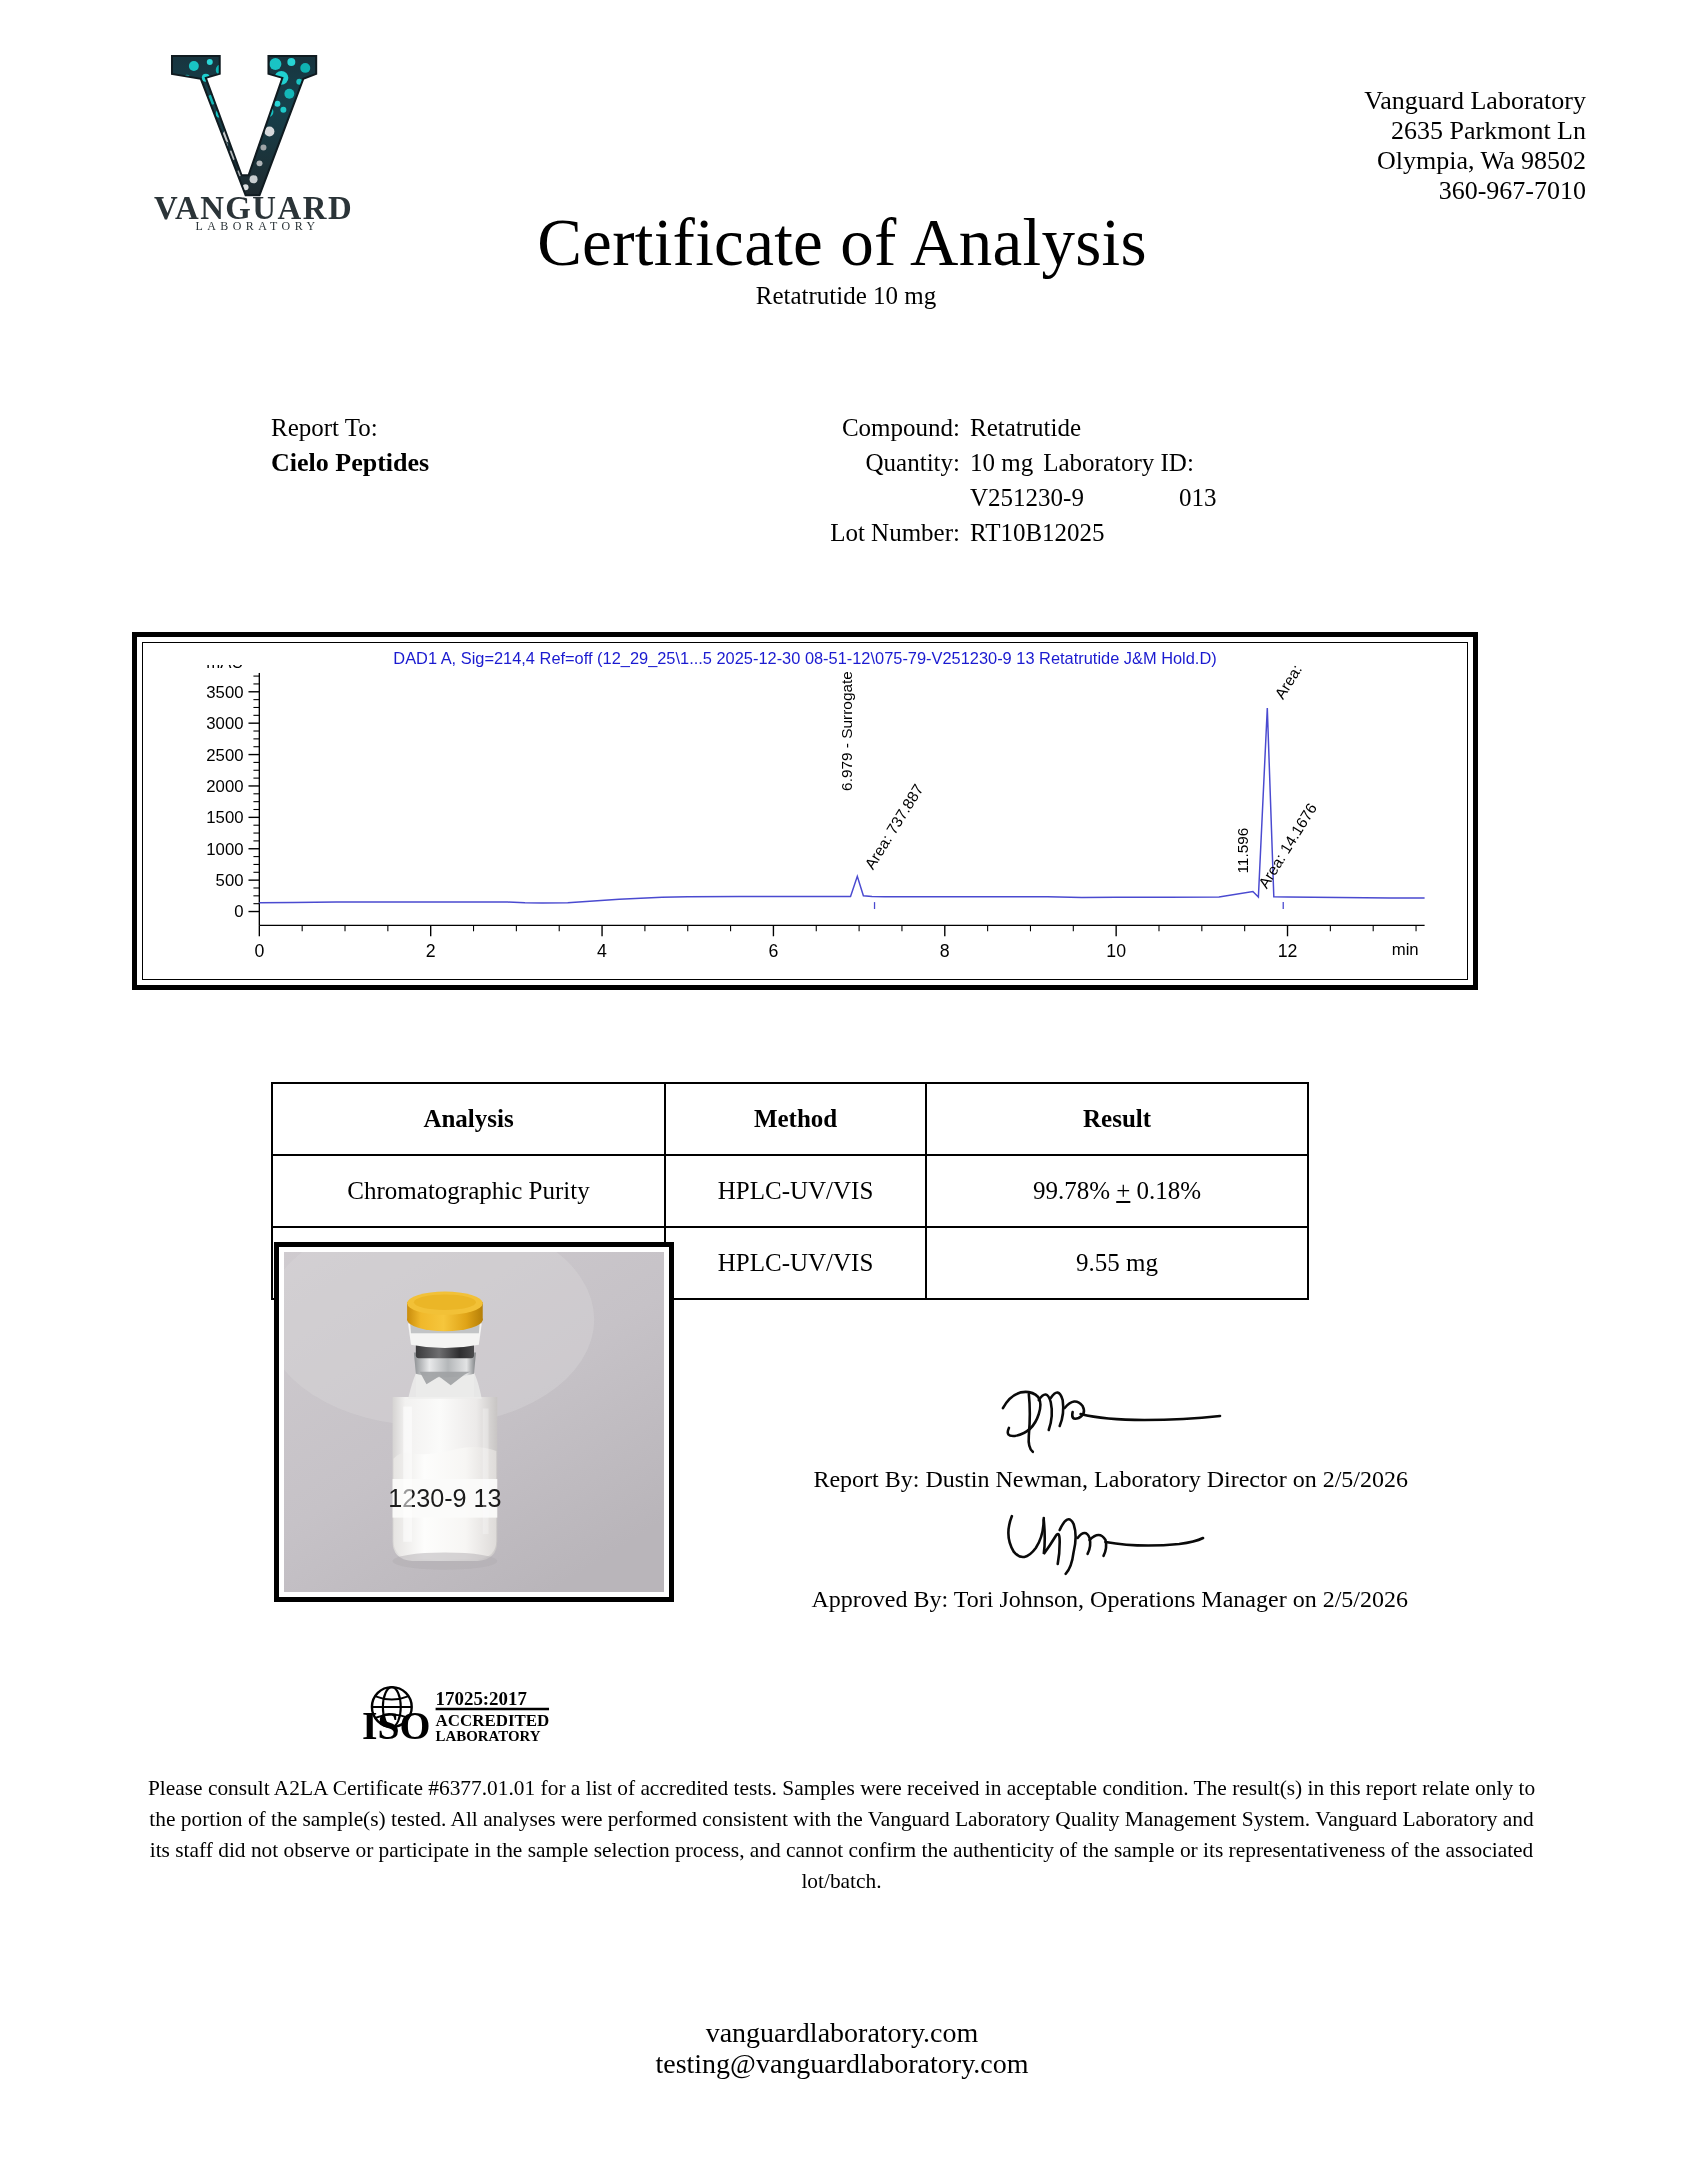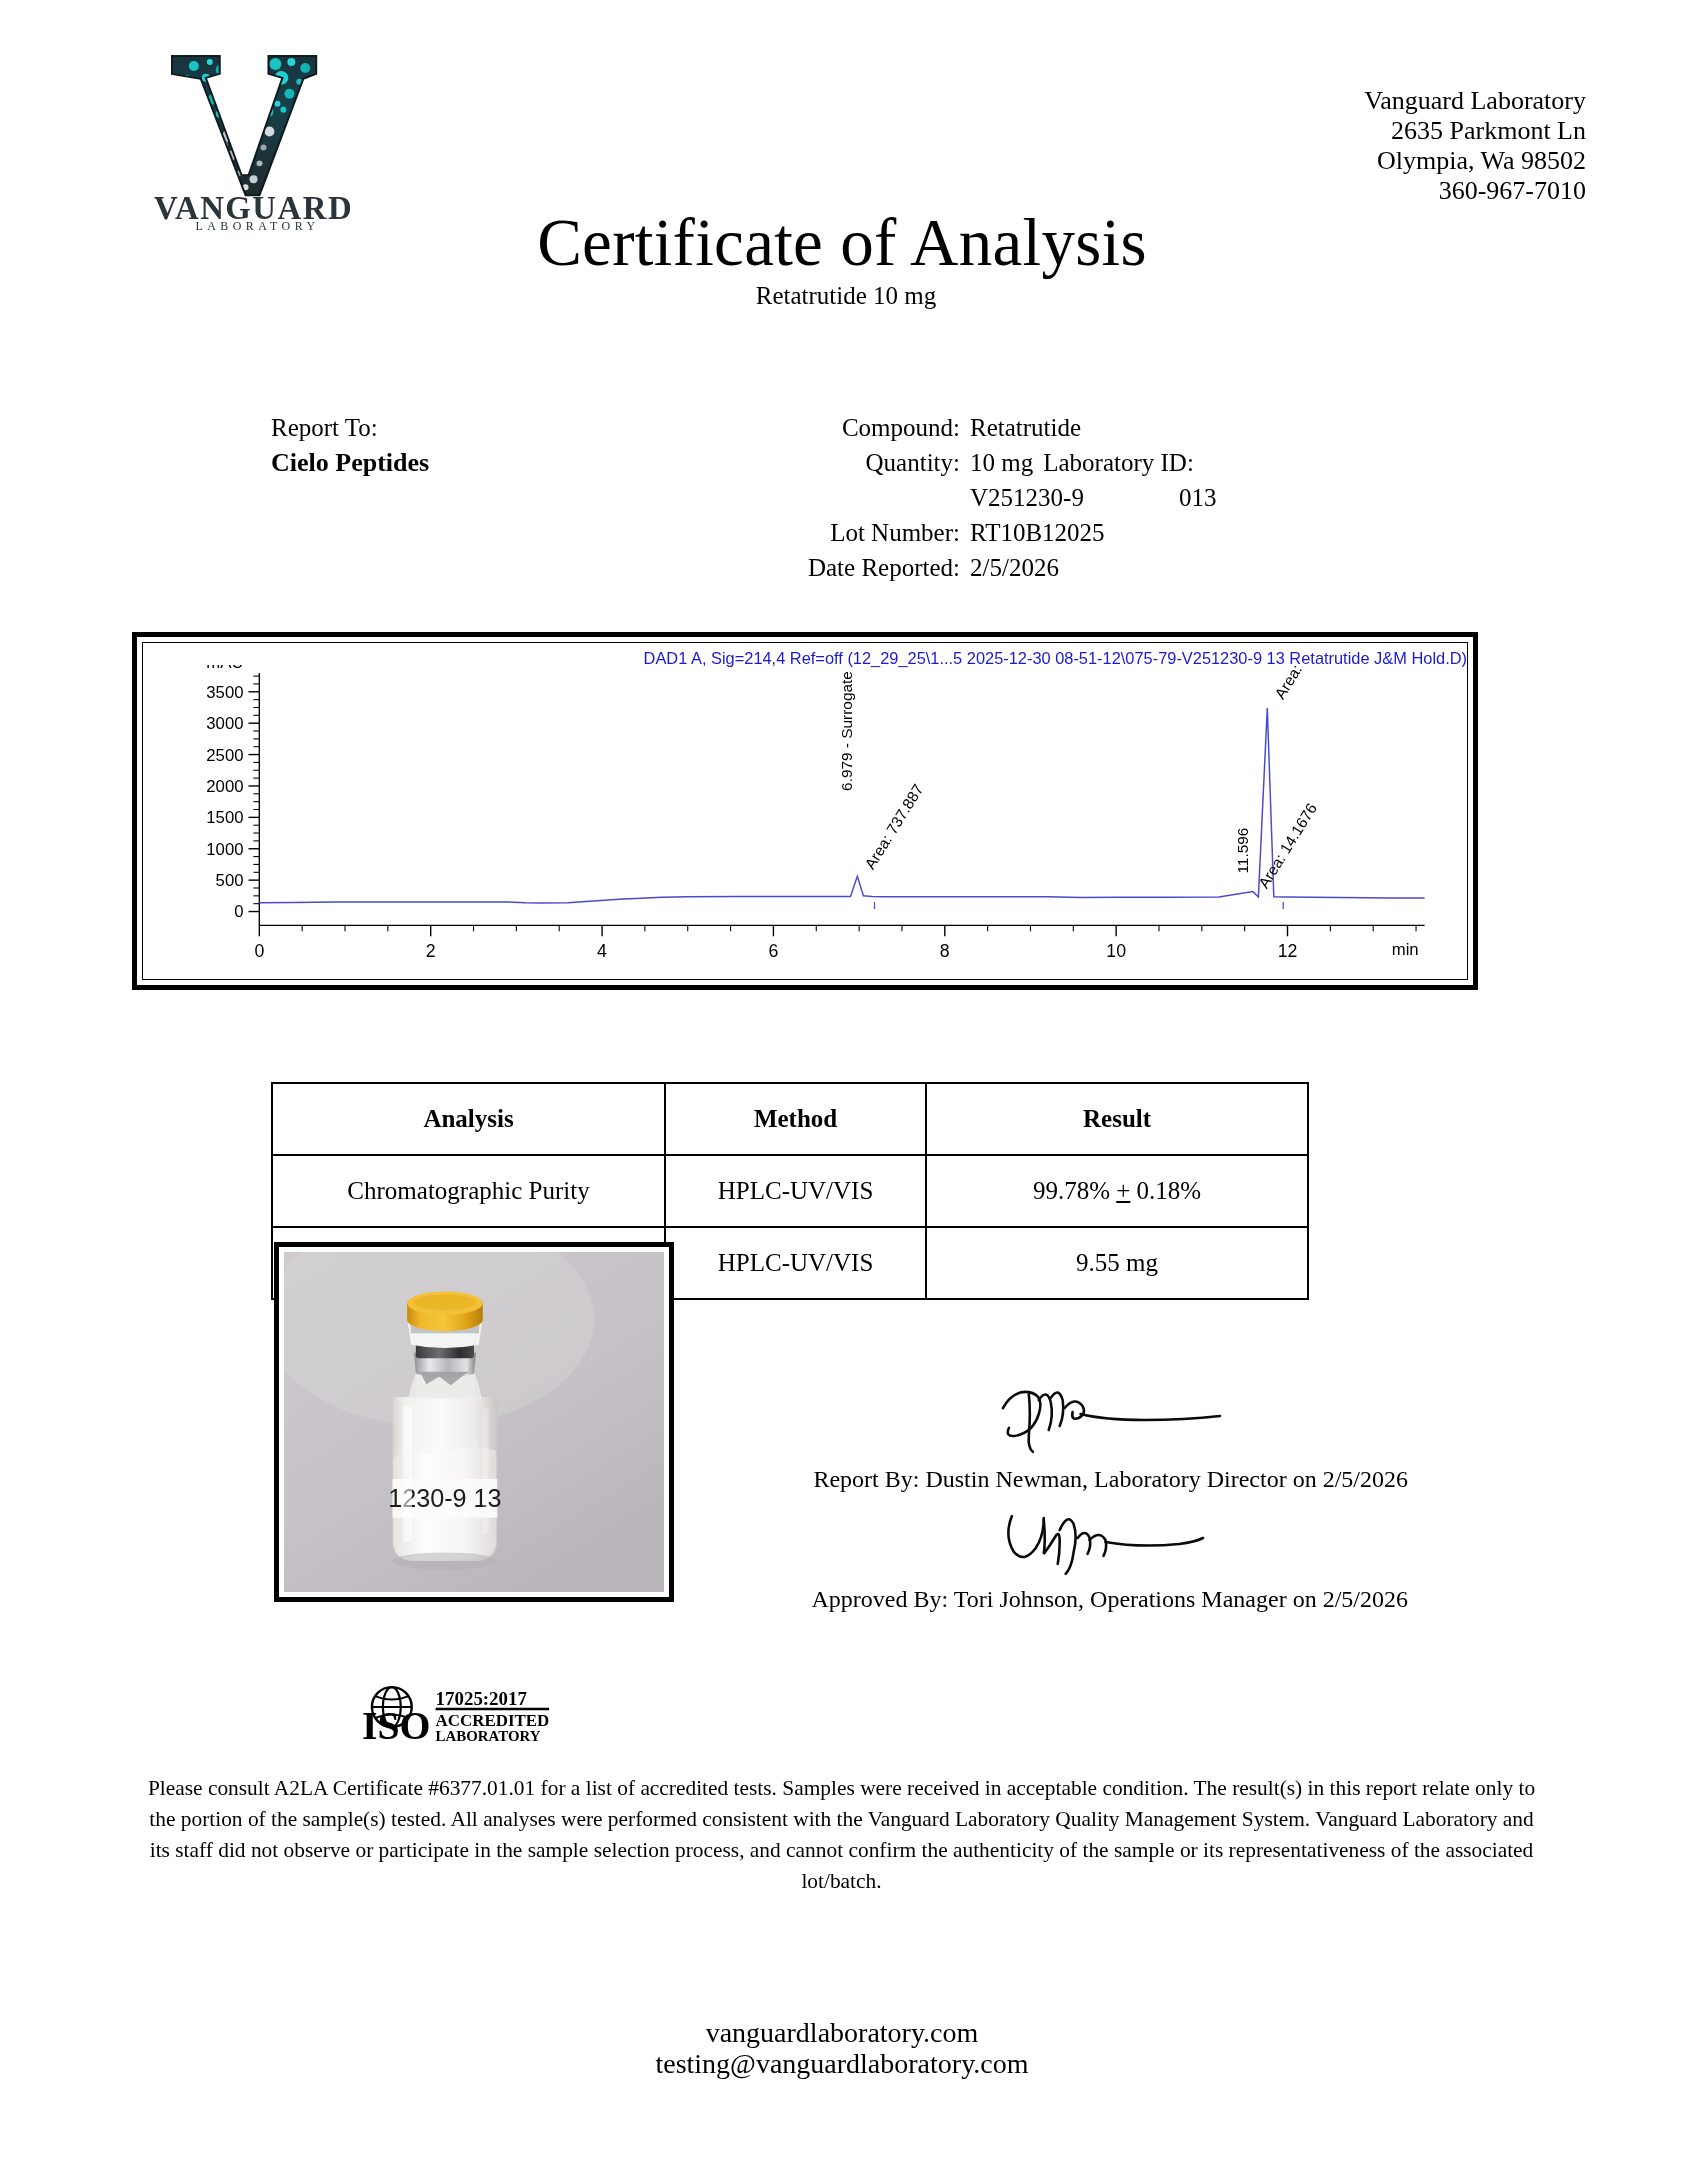--- a/index.html
+++ b/index.html
@@ -118,21 +118,21 @@
     inset: 5px;
     border: 1px solid #000;
     background: #ffffff;
     box-sizing: border-box;
     overflow: hidden;
   }
   .chrom-caption {
     position: absolute;
     top: 6px;
     left: 0; right: 0;
-    text-align: right;
+    text-align: center;
     font-family: "Liberation Sans", sans-serif;
     font-size: 16.4px;
     color: #1a1ad0;
     white-space: nowrap;
   }
   .chrom-plot {
     position: absolute;
     left: 0; top: 22px;
     width: 100%;
     height: 314px;
@@ -330,24 +330,20 @@
     <span class="ci-value">Laboratory ID:</span>
   </div>
   <div class="ci-id-row">
     <span class="ci-id-spacer"></span>
     <span class="ci-id-main">V251230-9</span>
     <span class="ci-id-seq">013</span>
   </div>
   <div class="ci-row">
     <span class="ci-label">Lot Number:</span>
     <span class="ci-value">RT10B12025</span>
-  </div>
-  <div class="ci-row">
-    <span class="ci-label">Date Reported:</span>
-    <span class="ci-value">2/5/2026</span>
   </div>
 </div>
 
 <div class="chrom-outer">
   <div class="chrom-inner">
     <div class="chrom-caption">DAD1 A, Sig=214,4 Ref=off (12_29_25\1...5 2025-12-30 08-51-12\075-79-V251230-9 13 Retatrutide J&amp;M Hold.D)</div>
     <svg class="chrom-plot" id="chrom-svg" viewBox="0 0 1343 316" preserveAspectRatio="none">
         <line x1="118" y1="8" x2="118" y2="262" stroke="#000" stroke-width="1.4"></line>
         <line x1="118" y1="262" x2="1300" y2="262" stroke="#000" stroke-width="1.4"></line>
         <line x1="107" y1="248.09950248756218" x2="118" y2="248.09950248756218" stroke="#000" stroke-width="1.4"></line>

